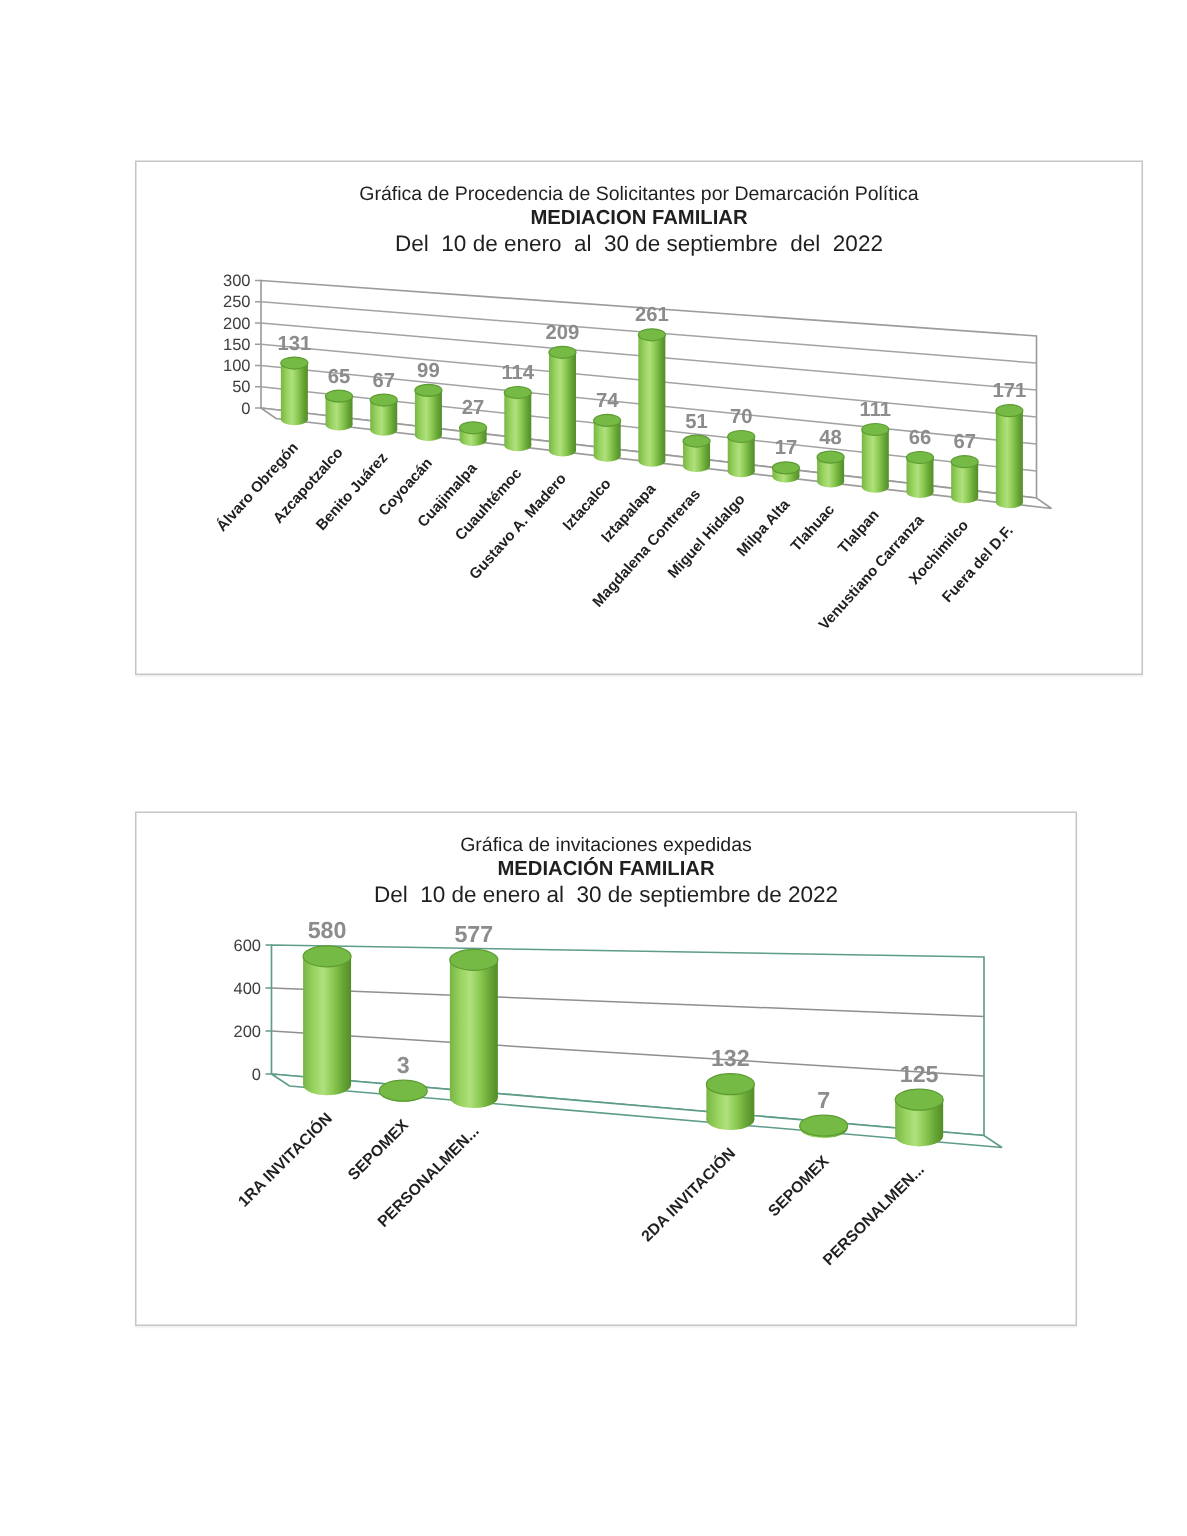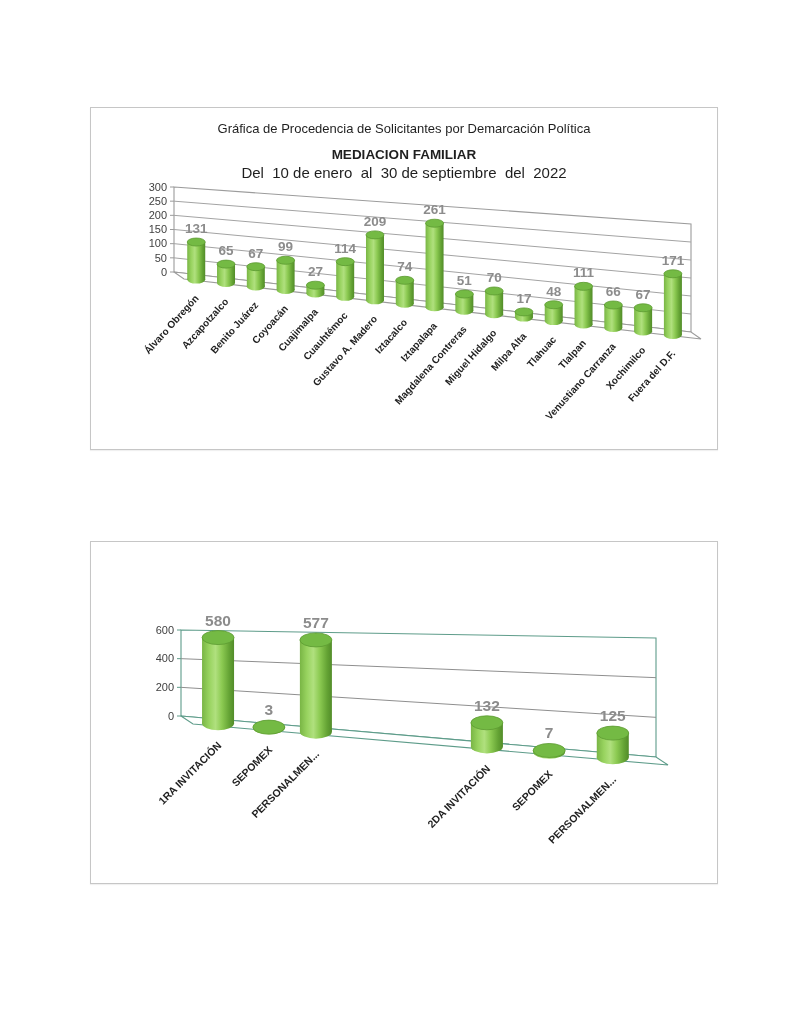--- a/index.html
+++ b/index.html
@@ -7,25 +7,25 @@
     width:791px;height:1024px;background:#ffffff;position:relative;
     font-family:"Liberation Sans", sans-serif;
     -webkit-font-smoothing:antialiased;
   }
   .page{position:absolute;inset:0;background:#ffffff;}
   .chart-box{
     position:absolute;left:90px;width:626px;
     border:1px solid #c6c6c6;background:#ffffff;
     box-shadow:0 1px 1px rgba(0,0,0,0.06);
   }
-  #chart-box-0{top:107px;height:341px;}
+  #chart-box-0{top:107px;height:341px;padding-left:44px;}
   #chart-box-1{top:541px;height:341px;}
   .chart-titles{position:absolute;top:13px;left:0;right:0;text-align:center;z-index:2;pointer-events:none;}
   .t1{font-size:13px;color:#1f1f1f;white-space:pre;line-height:16px;}
-  .t2{font-size:13.5px;font-weight:bold;color:#1f1f1f;white-space:pre;line-height:16px;margin-top:10px;}
+  .t2{font-size:13.5px;font-weight:bold;color:#1f1f1f;white-space:pre;line-height:16px;margin-top:0;}
   .t3{font-size:15px;color:#1f1f1f;white-space:pre;line-height:16px;margin-top:2px;}
   .chart-canvas{position:absolute;inset:0;z-index:1;}
   svg text{font-family:"Liberation Sans", sans-serif;}
 </style>
 </head>
 <body>
 
 <div class="page">
 
   <section class="chart-box" id="chart-box-0">
@@ -188,20 +188,25 @@
               <rect x="572.905" y="165.79885000000002" width="18" height="61.101150000000004" fill="url(#cyl0)"></rect>
               <ellipse cx="581.905" cy="165.79885000000002" rx="9" ry="4" fill="#74ba44" stroke="#5c9b31" stroke-width="0.8"></ellipse>
               <text x="581.905" y="156.79885000000002" text-anchor="middle" font-size="13.5" font-weight="bold" fill="#8c8c8c">171</text>
               <text x="584.905" y="245.9" text-anchor="end" transform="rotate(-48 584.905 245.9)" font-size="10" font-weight="bold" fill="#1f1f1f">Fuera del D.F.</text>
             </g>
           </g>
         </svg></div>
   </section>
 
   <section class="chart-box" id="chart-box-1">
+    <div class="chart-titles">
+      <div class="t1">Gráfica de invitaciones expedidas</div>
+      <div class="t2">MEDIACIÓN FAMILIAR</div>
+      <div class="t3">Del  10 de enero al  30 de septiembre de 2022</div>
+    </div>
     <div class="chart-canvas" id="canvas-1"><svg width="626" height="341" viewBox="0 0 626 341">
           <defs>
             <linearGradient id="cyl1" x1="0" y1="0" x2="1" y2="0">
               <stop offset="0%" stop-color="#79b545"></stop>
               <stop offset="22%" stop-color="#98d35f"></stop>
               <stop offset="42%" stop-color="#b0e07e"></stop>
               <stop offset="62%" stop-color="#8cca52"></stop>
               <stop offset="85%" stop-color="#64a334"></stop>
               <stop offset="100%" stop-color="#528c29"></stop>
             </linearGradient>

